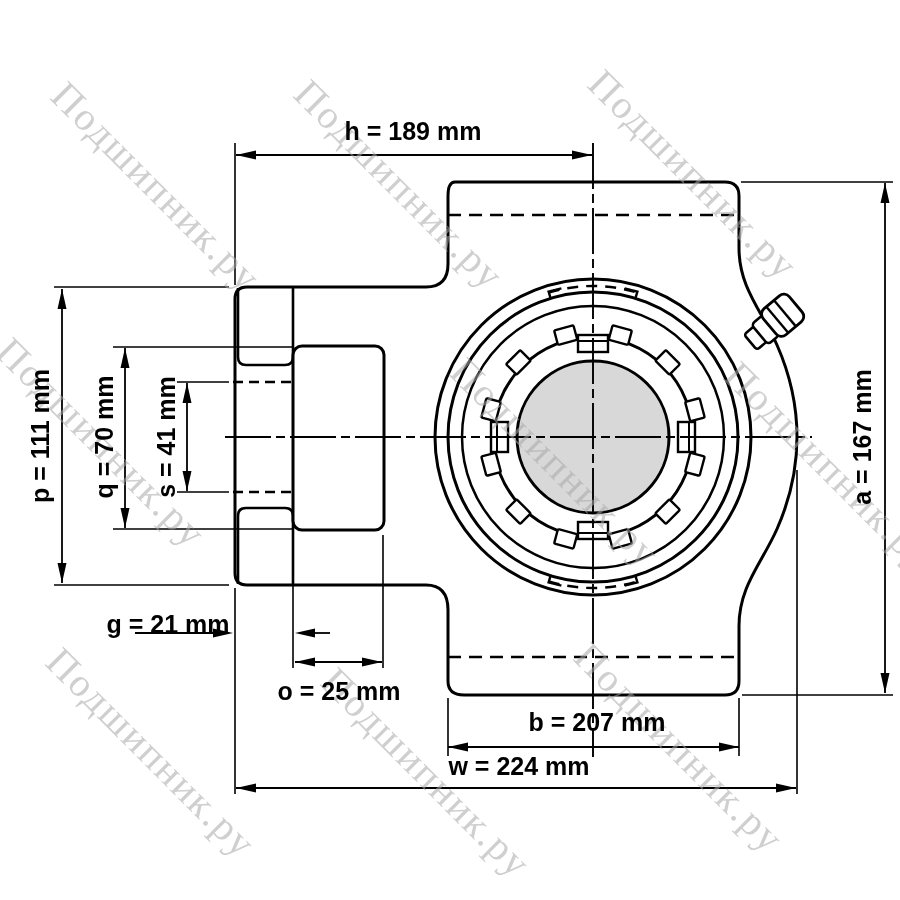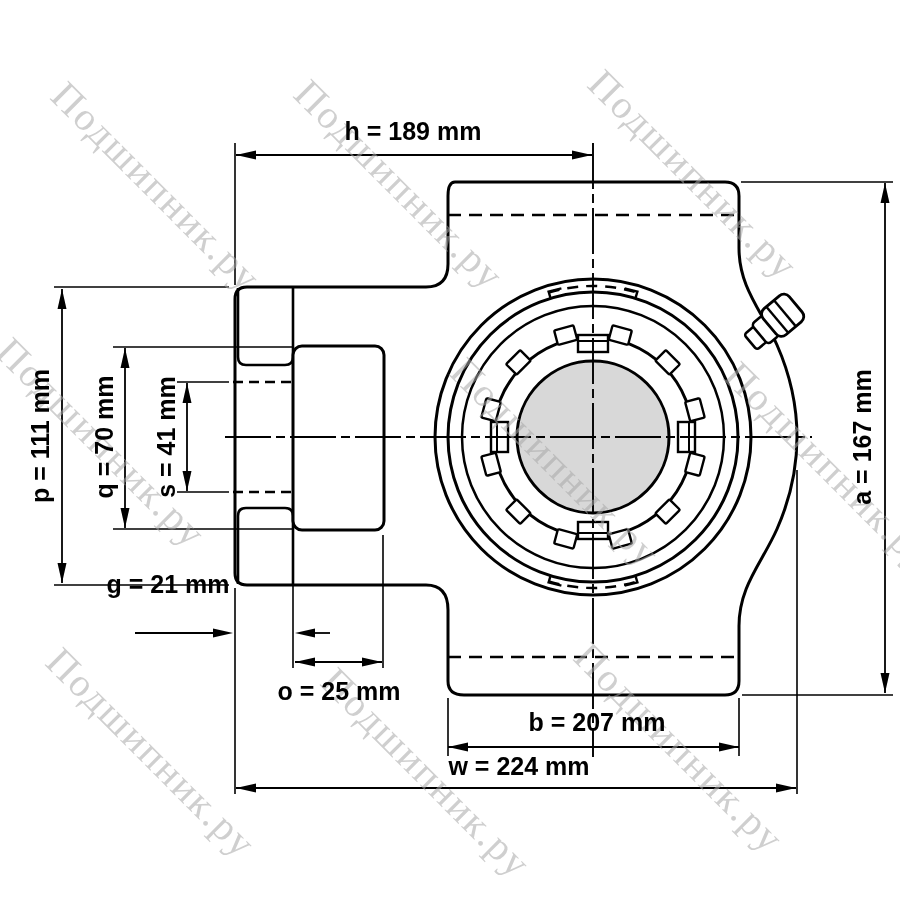--- a/index.html
+++ b/index.html
@@ -173,19 +173,19 @@
   <div class="wm" style="left:474px;top:348px">Подшипник.ру</div>
   <div class="wm" style="left:748px;top:352px">Подшипник.ру</div>
   <div class="wm" style="left:70px;top:638px">Подшипник.ру</div>
   <div class="wm" style="left:345px;top:658px">Подшипник.ру</div>
   <div class="wm" style="left:598px;top:633px">Подшипник.ру</div>
 
   <div class="dim-label" style="left:413px;top:131px">h = 189 mm</div>
   <div class="dim-label vert" style="left:40px;top:436px">p = 111 mm</div>
   <div class="dim-label vert" style="left:104px;top:437px">q = 70 mm</div>
   <div class="dim-label vert" style="left:166px;top:437px">s = 41 mm</div>
-  <div class="dim-label" style="left:168px;top:584px">g = 21 mm</div>
+  <div class="dim-label" style="left:168px;top:624px">g = 21 mm</div>
   <div class="dim-label" style="left:339px;top:691px">o = 25 mm</div>
   <div class="dim-label" style="left:597px;top:722px">b = 207 mm</div>
   <div class="dim-label" style="left:519px;top:766px">w = 224 mm</div>
   <div class="dim-label vert" style="left:862px;top:437px">a = 167 mm</div>
 
 </div>
 
 </body></html>

